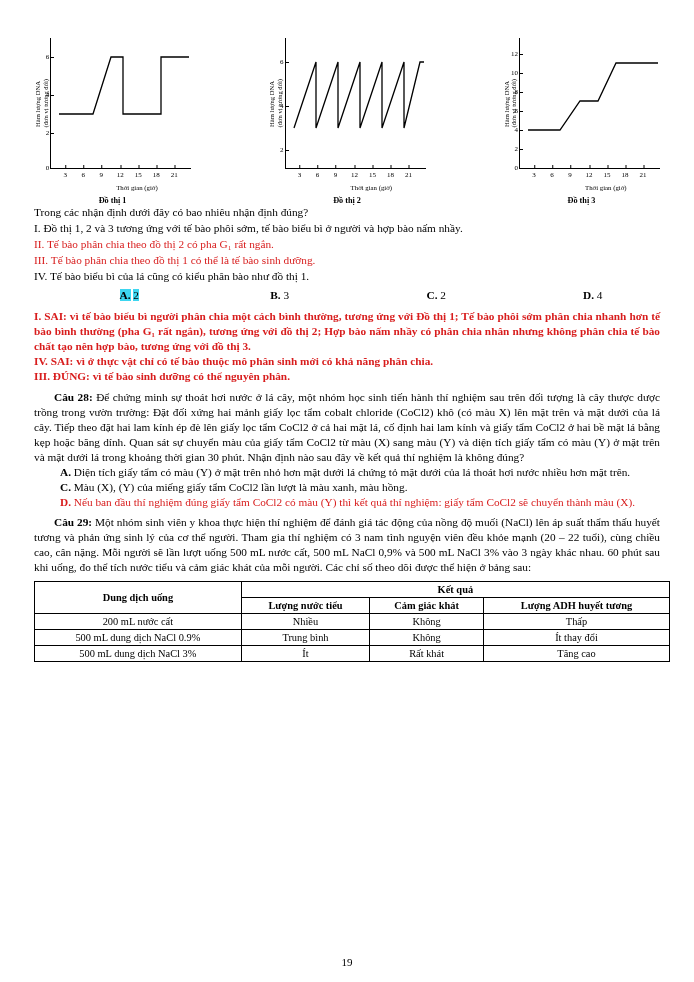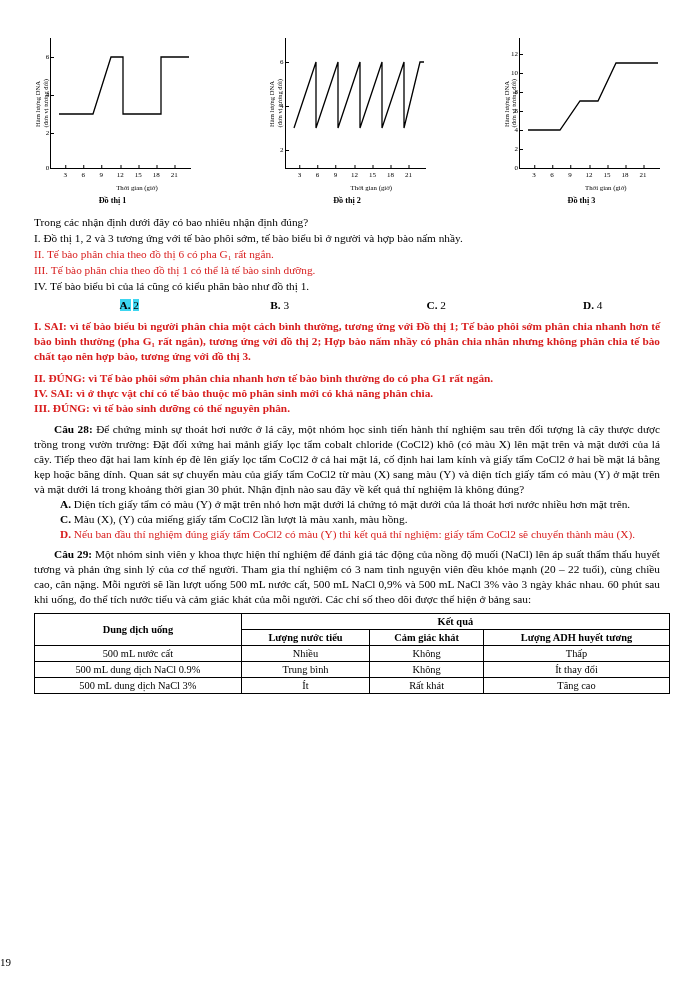--- a/index.html
+++ b/index.html
@@ -137,21 +137,21 @@
     text-align: center;
     padding: 2px 4px;
     font-weight: normal;
   }
   table.results th { font-weight: bold; }
   .pagenum {
     position: absolute;
     bottom: 14px;
     left: 0;
     width: 694px;
-    text-align: left;
+    text-align: center;
     font-size: 11px;
   }
 </style>
 </head>
 <body>
 
 <div class="page">
 
   <div class="charts-row">
 
@@ -244,24 +244,24 @@
               <polyline points="8,92 40,92 60,63 78,63 96,25 138,25" fill="none" stroke="#000" stroke-width="1.3"></polyline>
             </svg>
           </div>
           <div class="x-axis-label" style="left:66px; top:146px;">Thời gian (giờ)</div>
         </div>
       </div>
       <div class="chart-caption">Đồ thị 3</div>
     </div>
   </div>
 
-  <div style="margin-top:10px;">
+  <div style="margin-top:0;">
     <p>Trong các nhận định dưới đây có bao nhiêu nhận định đúng?</p>
     <p class="q-line">I. Đồ thị 1, 2 và 3 tương ứng với tế bào phôi sớm, tế bào biểu bì ở người và hợp bào nấm nhầy.</p>
-    <p class="q-line red">II. Tế bào phân chia theo đồ thị 6 có pha G₁ rất ngắn.</p>
+    <p class="q-line red">II. Tế bào phân chia theo đồ thị 2 có pha G₁ rất ngắn.</p>
     <p class="q-line red">III. Tế bào phân chia theo đồ thị 1 có thể là tế bào sinh dưỡng.</p>
     <p class="q-line">IV. Tế bào biểu bì của lá cũng có kiểu phân bào như đồ thị 1.</p>
 
     <div class="answers-row">
       <div class="first">
         <span class="b blue-hl">A.</span>
         <span class="blue-hl">2</span>
       </div>
       <div>
         <span class="b">B.</span>
@@ -271,21 +271,20 @@
         <span class="b">C.</span>
         <span>2</span>
       </div>
       <div>
         <span class="b">D.</span>
         <span>4</span>
       </div>
     </div>
 
     <p class="red b">I. SAI: vì tế bào biểu bì người phân chia một cách bình thường, tương ứng với Đồ thị 1; Tế bào phôi sớm phân chia nhanh hơn tế bào bình thường (pha G₁ rất ngắn), tương ứng với đồ thị 2; Hợp bào nấm nhầy có phân chia nhân nhưng không phân chia tế bào chất tạo nên hợp bào, tương ứng với đồ thị 3.</p>
-    <p class="red b gap-top">II. ĐÚNG: vì Tế bào phôi sớm phân chia nhanh hơn tế bào bình thường do có pha G1 rất ngắn.</p>
     <p class="red b">IV. SAI: vì ở thực vật chỉ có tế bào thuộc mô phân sinh mới có khả năng phân chia.</p>
     <p class="red b">III. ĐÚNG: vì tế bào sinh dưỡng có thể nguyên phân.</p>
   </div>
 
   <div style="margin-top:6px;">
     <p class="indent"><span class="b">Câu 28:</span> <span>Để chứng minh sự thoát hơi nước ở lá cây, một nhóm học sinh tiến hành thí nghiệm sau trên đối tượng là cây thược dược trồng trong vườn trường: Đặt đối xứng hai mảnh giấy lọc tẩm cobalt chloride (CoCl2) khô (có màu X) lên mặt trên và mặt dưới của lá cây. Tiếp theo đặt hai lam kính ép đè lên giấy lọc tẩm CoCl2 ở cả hai mặt lá, cố định hai lam kính và giấy tẩm CoCl2 ở hai bề mặt lá bằng kẹp hoặc băng dính. Quan sát sự chuyển màu của giấy tẩm CoCl2 từ màu (X) sang màu (Y) và diện tích giấy tẩm có màu (Y) ở mặt trên và mặt dưới lá trong khoảng thời gian 30 phút. Nhận định nào sau đây về kết quả thí nghiệm là không đúng?</span></p>
     <p class="opt"><span class="b">A.</span> <span>Diện tích giấy tẩm có màu (Y) ở mặt trên nhỏ hơn mặt dưới lá chứng tỏ mặt dưới của lá thoát hơi nước nhiều hơn mặt trên.</span></p>
     <p class="opt"><span class="b">C.</span> <span>Màu (X), (Y) của miếng giấy tẩm CoCl2 lần lượt là màu xanh, màu hồng.</span></p>
     <p class="opt red"><span class="b">D.</span> <span>Nếu ban đầu thí nghiệm đúng giấy tẩm CoCl2 có màu (Y) thì kết quả thí nghiệm: giấy tẩm CoCl2 sẽ chuyển thành màu (X).</span></p>
   </div>
@@ -298,21 +297,21 @@
           <tr>
         <th rowspan="2">Dung dịch uống</th>
         <th colspan="3">Kết quả</th>
       </tr>
       <tr>
         <th>Lượng nước tiểu</th>
         <th>Cảm giác khát</th>
         <th>Lượng ADH huyết tương</th>
       </tr>
       <tr>
-        <td>500 mL nước cất</td>
+        <td>200 mL nước cất</td>
         <td>Nhiều</td>
         <td>Không</td>
         <td>Thấp</td>
       </tr>
       <tr>
         <td>500 mL dung dịch NaCl 0.9%</td>
         <td>Trung bình</td>
         <td>Không</td>
         <td>Ít thay đổi</td>
       </tr>

